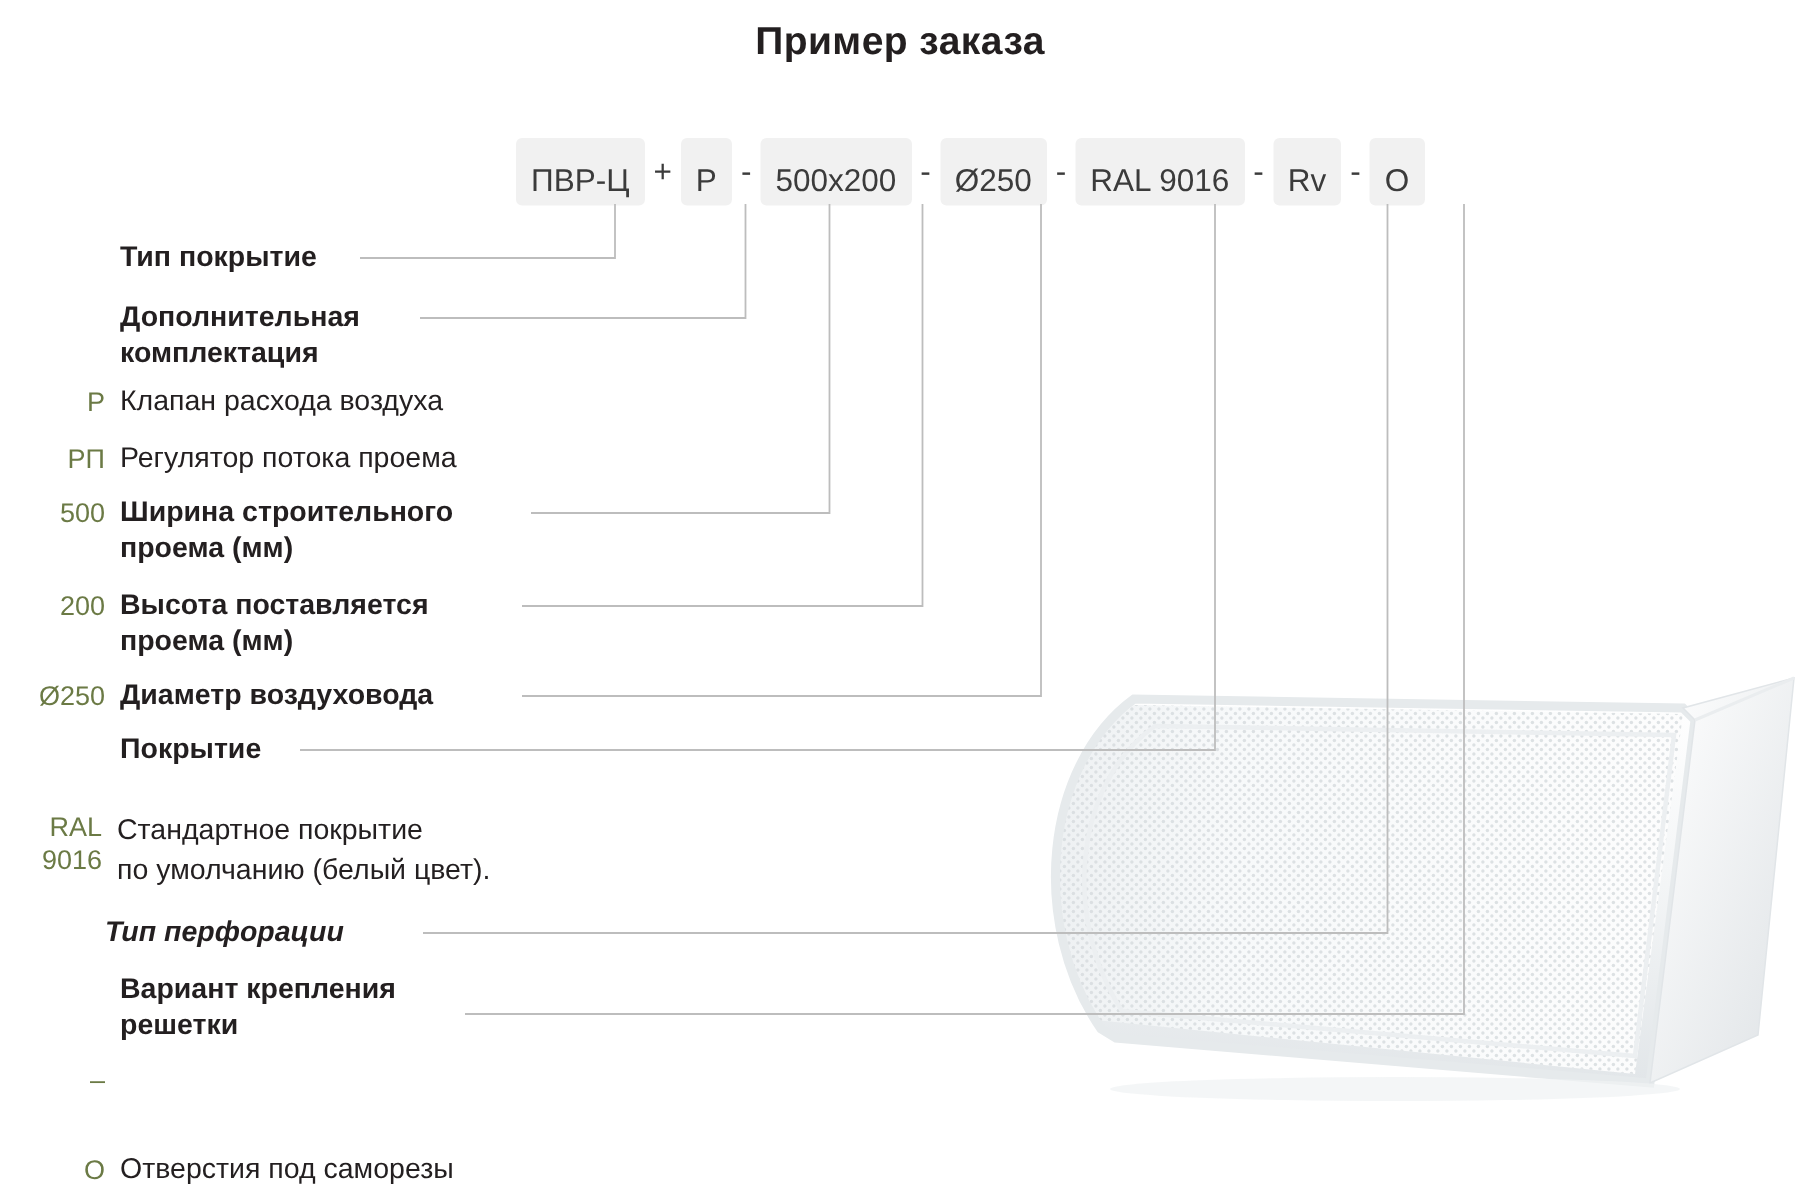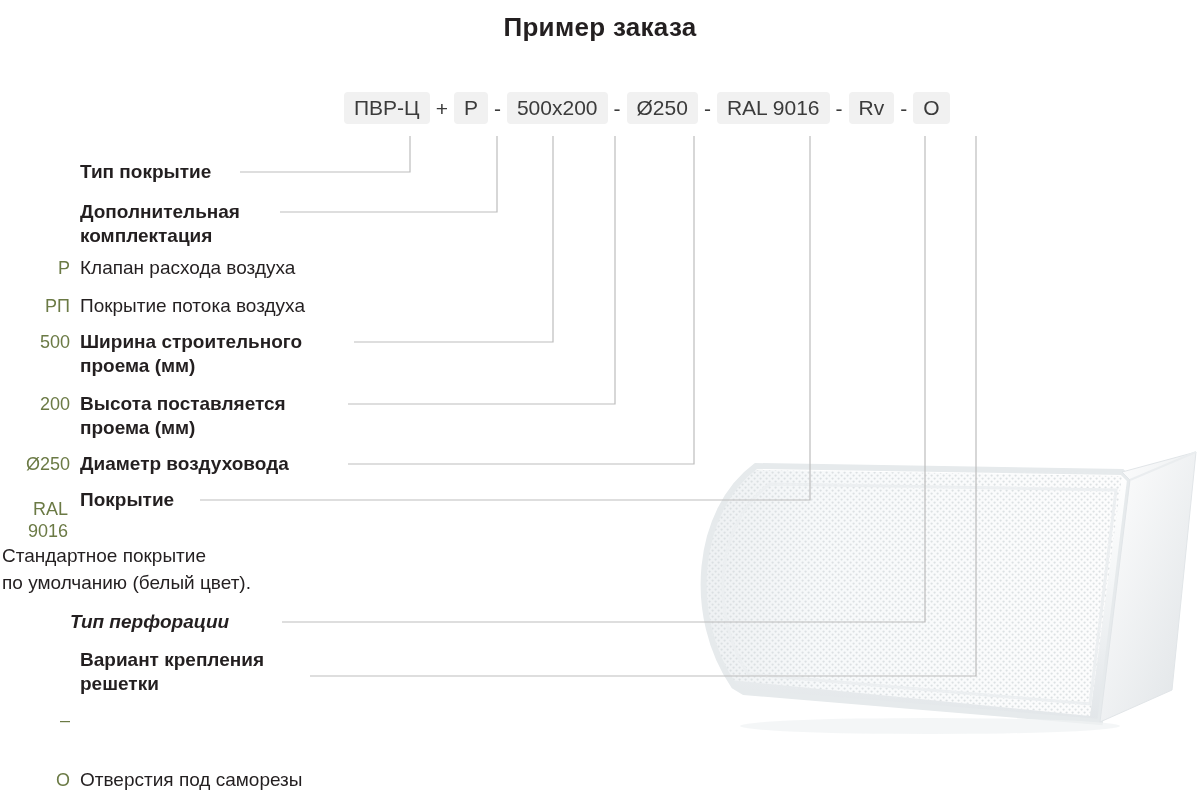--- a/index.html
+++ b/index.html
@@ -39,21 +39,21 @@
     top: 92px;
     left: 344px;
     display: flex;
     align-items: center;
     font-size: 21px;
     color: #3b3b3b;
   }
   .chip {
     background: #f1f1f1;
     border-radius: 4px;
-    padding: 5px 10px 6px 10px;
+    padding: 18px 10px 6px 10px;
     line-height: 1;
     white-space: nowrap;
   }
   .sep {
     padding: 0 6px;
     color: #3b3b3b;
     line-height: 1;
   }
 
   
@@ -211,21 +211,21 @@
       </div>
     </div>
 
     <div class="row" style="top:256px; left:10px;">
       <div class="key">Р</div>
       <div class="val">Клапан расхода воздуха</div>
     </div>
 
     <div class="row" style="top:294px; left:10px;">
       <div class="key">РП</div>
-      <div class="val">Покрытие потока воздуха</div>
+      <div class="val">Регулятор потока проема</div>
     </div>
 
     <div class="row" style="top:330px; left:10px;">
       <div class="key">500</div>
       <div class="val bold">
         <span>Ширина строительного</span>
         <span class="ln2">проема (мм)</span>
       </div>
     </div>
 
@@ -240,21 +240,21 @@
     <div class="row" style="top:452px; left:0px;">
       <div class="key" style="width:70px; min-width:70px;">Ø250</div>
       <div class="val bold">Диаметр воздуховода</div>
     </div>
 
     <div class="row" style="top:488px; left:10px;">
       <div class="key"></div>
       <div class="val bold">Покрытие</div>
     </div>
 
-    <div class="row" style="top:498px; left:2px;flex-direction:column;">
+    <div class="row" style="top:540px; left:2px;">
       <div class="key" style="width:66px; min-width:66px; line-height:22px;">
         <span>RAL</span><br>
         <span>9016</span>
       </div>
       <div class="val" style="line-height:27px;">
         <span>Стандартное покрытие</span>
         <span class="ln2">по умолчанию (белый цвет).</span>
       </div>
     </div>
 

